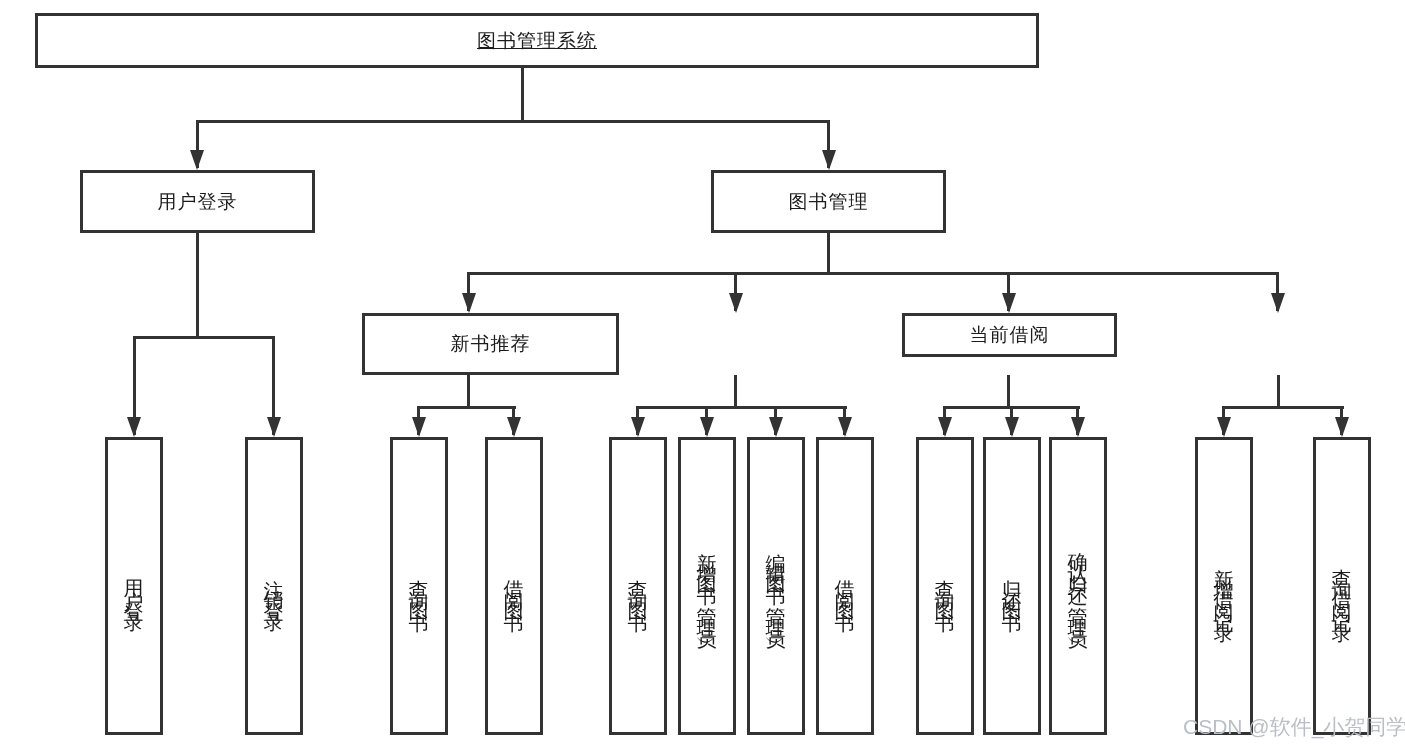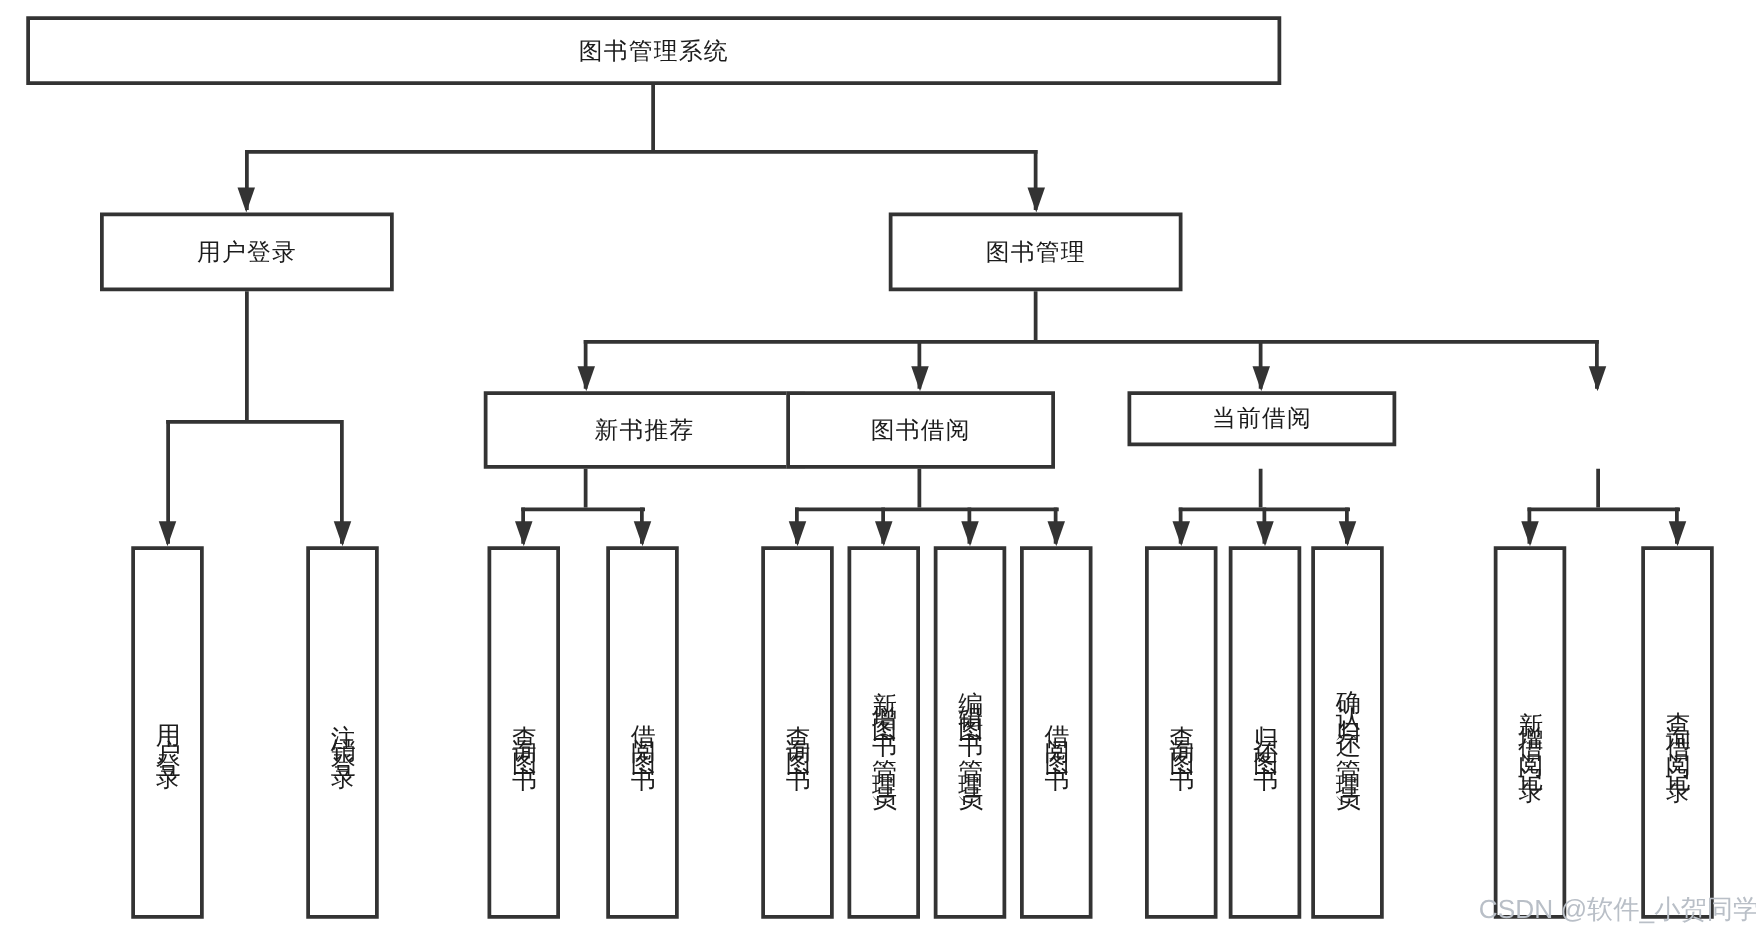--- a/index.html
+++ b/index.html
@@ -50,21 +50,21 @@
     color: #b9bfc7;
     white-space: nowrap;
     z-index: 5;
   }
 </style>
 </head>
 <body>
 
 <div id="canvas">
 
-  <div class="box" style="left:21px; top:13px; width:1004px; height:55px;">
+  <div class="box" style="left:35px; top:13px; width:1004px; height:55px;text-decoration:underline;">
     <span class="hlabel">图书管理系统</span>
   </div>
 
   <div class="vline" style="left:521px; top:68px; height:52px;"></div>
   <div class="hline" style="left:196px; top:120px; width:634px;"></div>
   <div class="vline" style="left:196px; top:120px; height:48px;"></div>
   <div class="vline" style="left:827px; top:120px; height:48px;"></div>
   <div class="arrow" style="left:197px; top:150px;"></div>
   <div class="arrow" style="left:829px; top:150px;"></div>
 
@@ -86,25 +86,22 @@
   <div class="hline" style="left:467px; top:272px; width:812px;"></div>
   <div class="vline" style="left:467px; top:272px; height:39px;"></div>
   <div class="vline" style="left:734px; top:272px; height:39px;"></div>
   <div class="vline" style="left:1007px; top:272px; height:39px;"></div>
   <div class="vline" style="left:1276px; top:272px; height:39px;"></div>
   <div class="arrow" style="left:469px; top:293px;"></div>
   <div class="arrow" style="left:736px; top:293px;"></div>
   <div class="arrow" style="left:1009px; top:293px;"></div>
   <div class="arrow" style="left:1278px; top:293px;"></div>
 
-  <div class="box" style="left:362px; top:313px; width:257px; height:62px;margin-left:25px;">
+  <div class="box" style="left:362px; top:313px; width:257px; height:62px;">
     <span class="hlabel">新书推荐</span>
-  </div>
-  <div class="box" style="left:629px; top:313px; width:215px; height:62px;">
-    <span class="hlabel">图书借阅</span>
   </div>
   <div class="box" style="left:902px; top:313px; width:215px; height:44px;">
     <span class="hlabel">当前借阅</span>
   </div>
 
   <div class="vline" style="left:467px; top:375px; height:31px;"></div>
   <div class="hline" style="left:417px; top:406px; width:99px;"></div>
   <div class="vline" style="left:417px; top:406px; height:29px;"></div>
   <div class="vline" style="left:512px; top:406px; height:29px;"></div>
   <div class="arrow" style="left:419px; top:417px;"></div>

